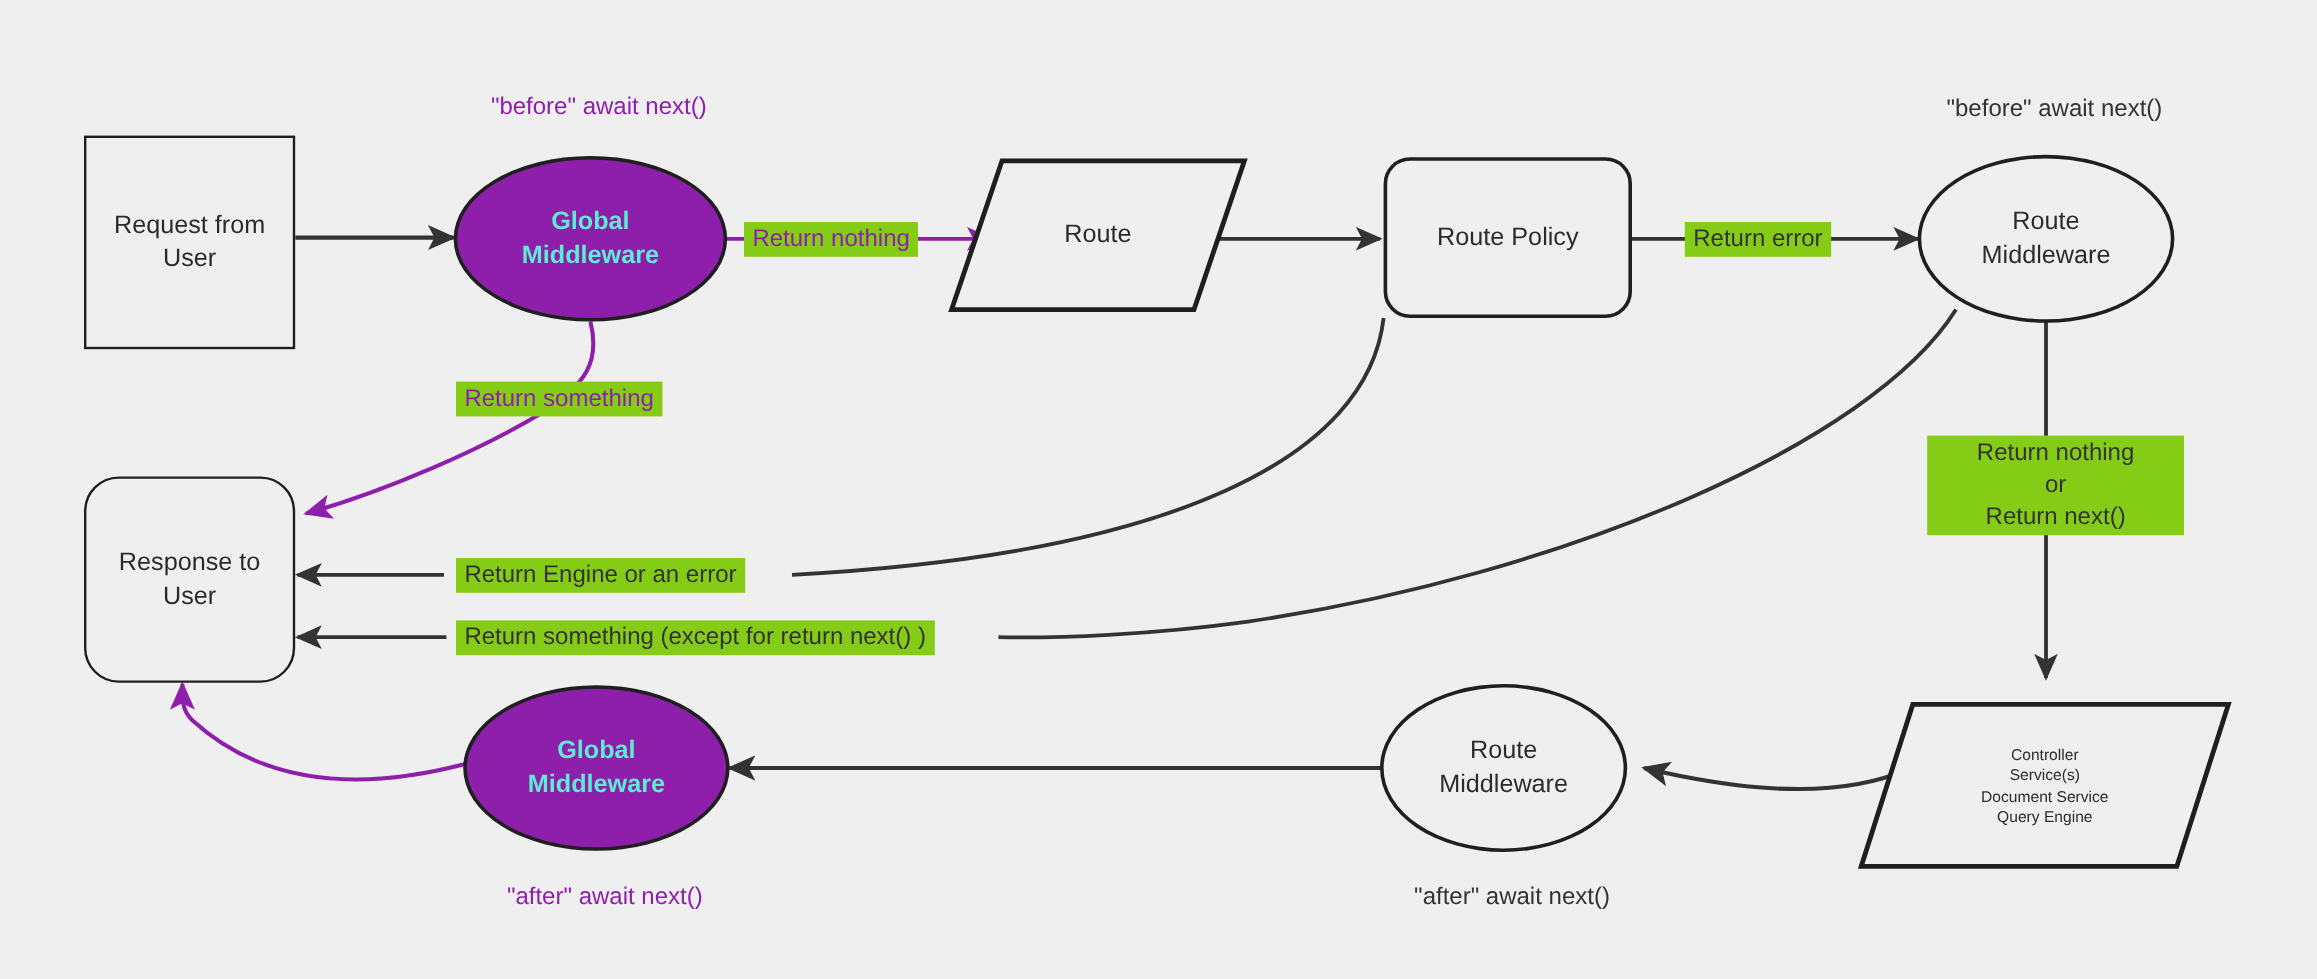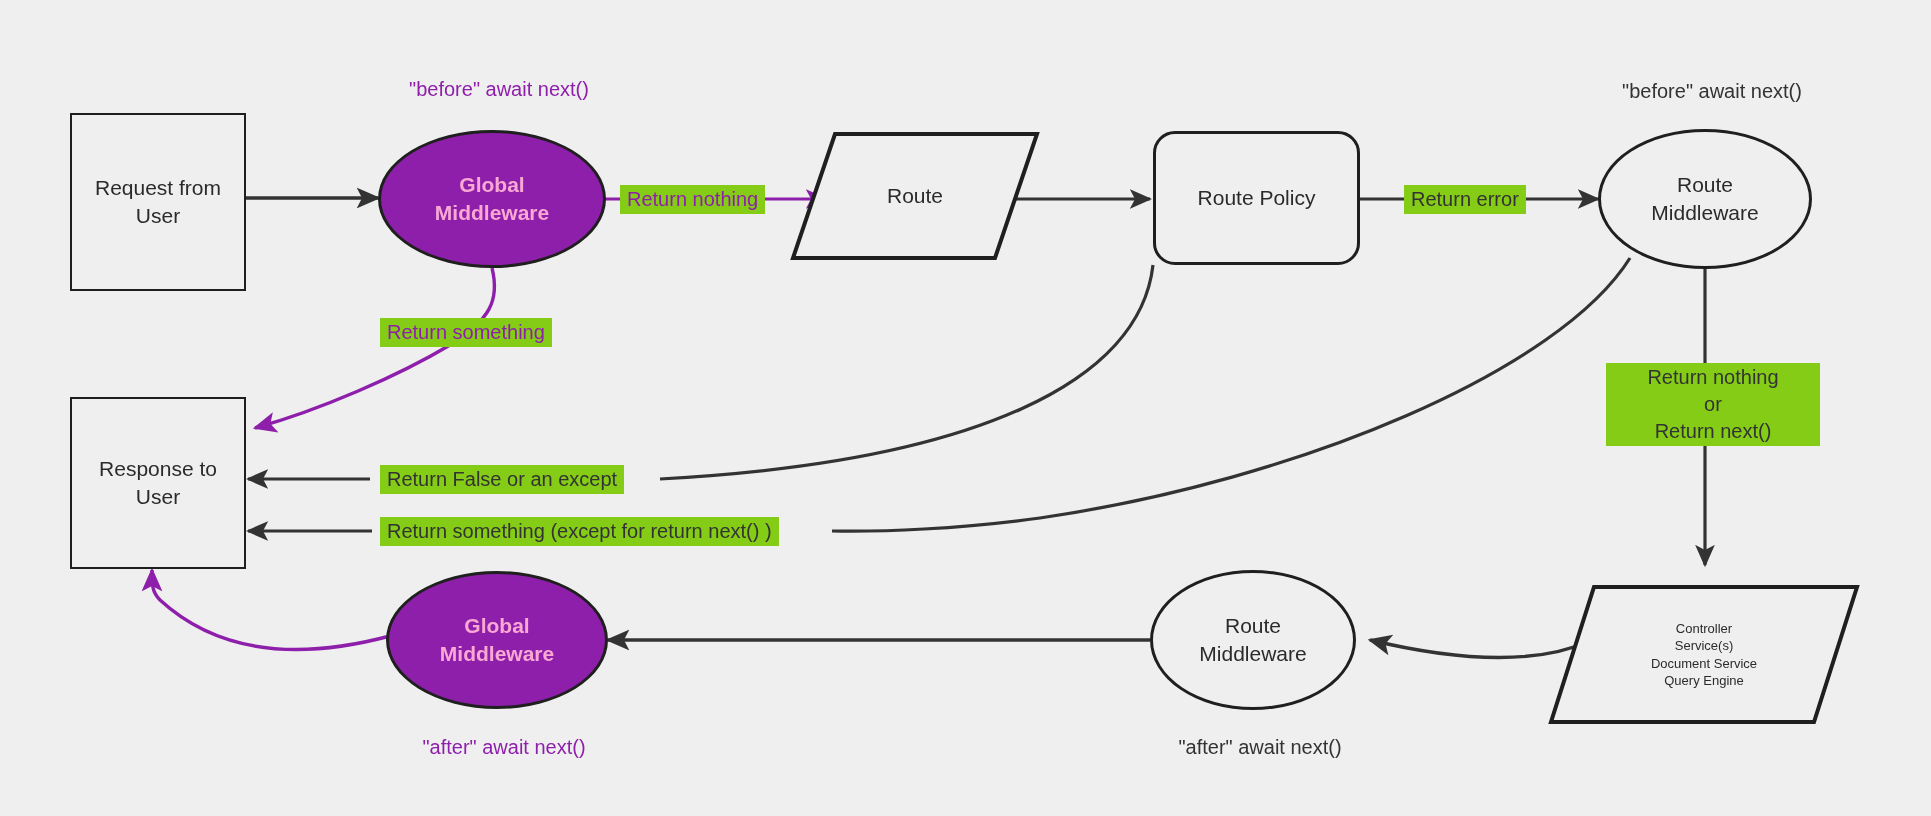--- a/index.html
+++ b/index.html
@@ -49,21 +49,21 @@
     text-align: center;
   }
   .ellipse {
     border: 3px solid #1f1f1f;
     background: #efefef;
     border-radius: 50%;
   }
   .ellipse.filled {
     background: #8e1fab;
     border-color: #1f1f1f;
-    color: #f9a8d4;
+    color: #5eead4;
     font-weight: bold;
   }
   .para {
     background: transparent;
     border: none;
   }
   .para .para-shape {
     position: absolute;
     left: 0; top: 0; width: 100%; height: 100%;
     z-index: -1;
@@ -154,37 +154,37 @@
   </div>
 
   <div class="node ellipse" style="left:1150px; top:570px; width:206px; height:140px;">
     <span class="node-label">Route<br>Middleware</span>
   </div>
 
   <div class="node ellipse filled" style="left:386px; top:571px; width:222px; height:138px;">
     <span class="node-label">Global<br>Middleware</span>
   </div>
 
-  <div class="node rect" style="left:70px; top:397px; width:176px; height:172px;">
+  <div class="node rect" style="left:70px; top:397px; width:176px; height:172px;border-radius:29px;">
     <span class="node-label">Response to<br>User</span>
   </div>
 
   <div class="edge-label purple nobg" style="left:386px; top:75px; width:212px;">"before" await next()</div>
 
   <div class="edge-label nobg" style="left:1597px; top:77px; width:216px;">"before" await next()</div>
 
   <div class="edge-label purple nobg" style="left:390px; top:733px; width:214px;">"after" await next()</div>
 
   <div class="edge-label nobg" style="left:1148px; top:733px; width:210px;">"after" await next()</div>
 
   <div class="edge-label purple" style="left:620px; top:185px;">Return nothing</div>
 
   <div class="edge-label purple" style="left:380px; top:318px;">Return something</div>
 
   <div class="edge-label" style="left:1404px; top:185px;">Return error</div>
 
   <div class="edge-label multi" style="left:1606px; top:363px; width:200px;">Return nothing<br>or<br>Return next()</div>
 
-  <div class="edge-label" style="left:380px; top:465px;">Return False or an except</div>
+  <div class="edge-label" style="left:380px; top:465px;">Return Engine or an error</div>
 
   <div class="edge-label" style="left:380px; top:517px;">Return something (except for return next() )</div>
 
 </div>
 
 </body></html>

